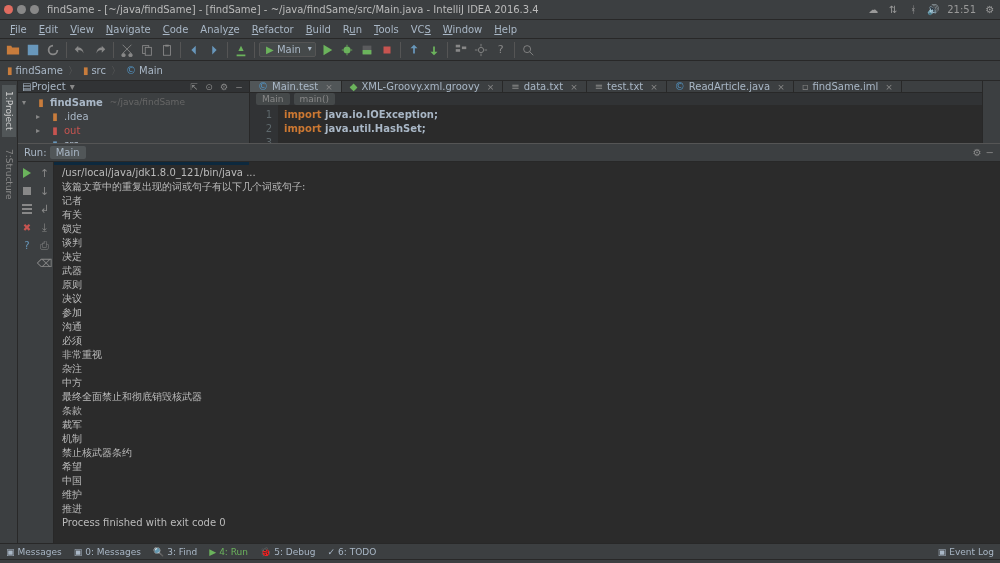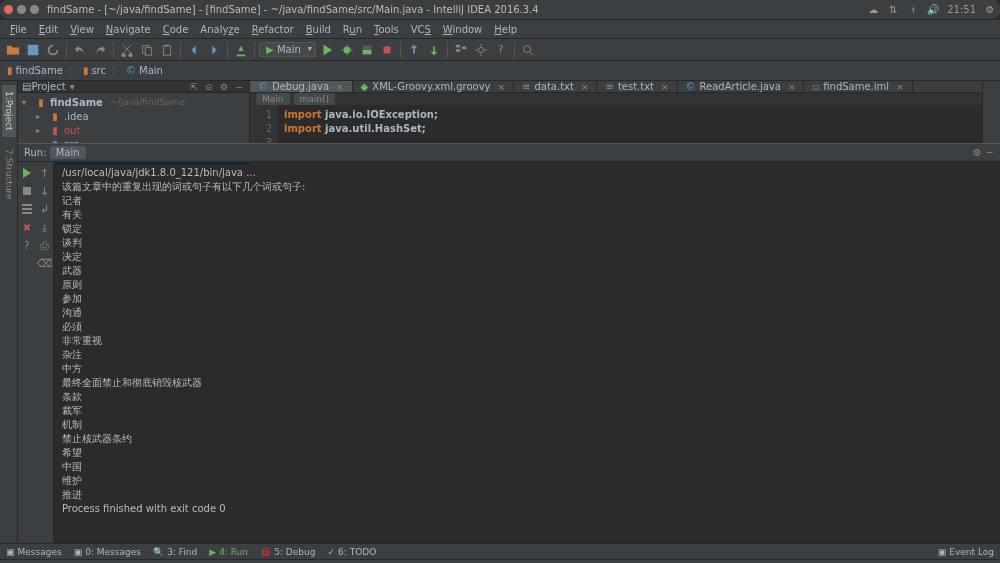--- a/index.html
+++ b/index.html
@@ -1,17 +1,17 @@
 <!DOCTYPE html>
 <html><head>
 <meta charset="utf-8">
 <style>
 * { margin: 0; padding: 0; box-sizing: border-box; font-family: "DejaVu Sans", sans-serif; }
 body { background: #2b2b2b; color: #a9b7c6; font-size: 11px; width: 1000px; height: 563px; overflow: hidden; }
-.titlebar { height: 20px; background: #3c3f41; display: flex; align-items: center; padding: 0 4px; border-bottom: 1px solid #282828; border-radius: 8px; }
+.titlebar { height: 20px; background: #3c3f41; display: flex; align-items: center; padding: 0 4px; border-bottom: 1px solid #282828; }
 .title-dots { display: flex; gap: 4px; margin-right: 8px; }
 .dot { width: 9px; height: 9px; border-radius: 50%; }
 .dot.red { background: #e06c60; }
 .dot.yellow { background: #888; }
 .dot.green { background: #888; }
 .title-text { font-size: 10px; color: #bbb; }
 .sys-tray { margin-left: auto; display: flex; gap: 8px; align-items: center; color: #999; font-size: 10px; }
 .tray-icon { width: 12px; height: 12px; display: inline-flex; align-items: center; justify-content: center; }
 .menubar { height: 19px; background: #3c3f41; display: flex; align-items: center; padding: 0 4px; border-bottom: 1px solid #282828; }
 .menu-item { padding: 2px 6px; font-size: 10px; cursor: pointer; }
@@ -292,21 +292,21 @@
               <span class="tree-icon java-icon">©</span>
               <span class="tree-label">Main</span>
           </div>
         </div>
       </div>
 
       <div class="editor-area">
         <div class="tab-bar" id="tab-bar">
             <div class="ed-tab active">
               <span class="java-icon">©</span>
-              <span>Debug.java</span>
+              <span>Main.test</span>
               <span class="tab-close">×</span>
             </div>
             <div class="ed-tab">
               <span style="color:#6bb35c">◆</span>
               <span>XML-Groovy.xml.groovy</span>
               <span class="tab-close">×</span>
             </div>
             <div class="ed-tab">
               <span style="color:#888">≡</span>
               <span>data.txt</span>
@@ -399,20 +399,21 @@
         <div class="run-output" id="run-output">
             <div class="run-output-line">/usr/local/java/jdk1.8.0_121/bin/java ...</div>
             <div class="run-output-line">该篇文章中的重复出现的词或句子有以下几个词或句子:</div>
             <div class="run-output-line">记者</div>
             <div class="run-output-line">有关</div>
             <div class="run-output-line">锁定</div>
             <div class="run-output-line">谈判</div>
             <div class="run-output-line">决定</div>
             <div class="run-output-line">武器</div>
             <div class="run-output-line">原则</div>
+            <div class="run-output-line">决议</div>
             <div class="run-output-line">参加</div>
             <div class="run-output-line">沟通</div>
             <div class="run-output-line">必须</div>
             <div class="run-output-line">非常重视</div>
             <div class="run-output-line">杂注</div>
             <div class="run-output-line">中方</div>
             <div class="run-output-line">最终全面禁止和彻底销毁核武器</div>
             <div class="run-output-line">条款</div>
             <div class="run-output-line">裁军</div>
             <div class="run-output-line">机制</div>

